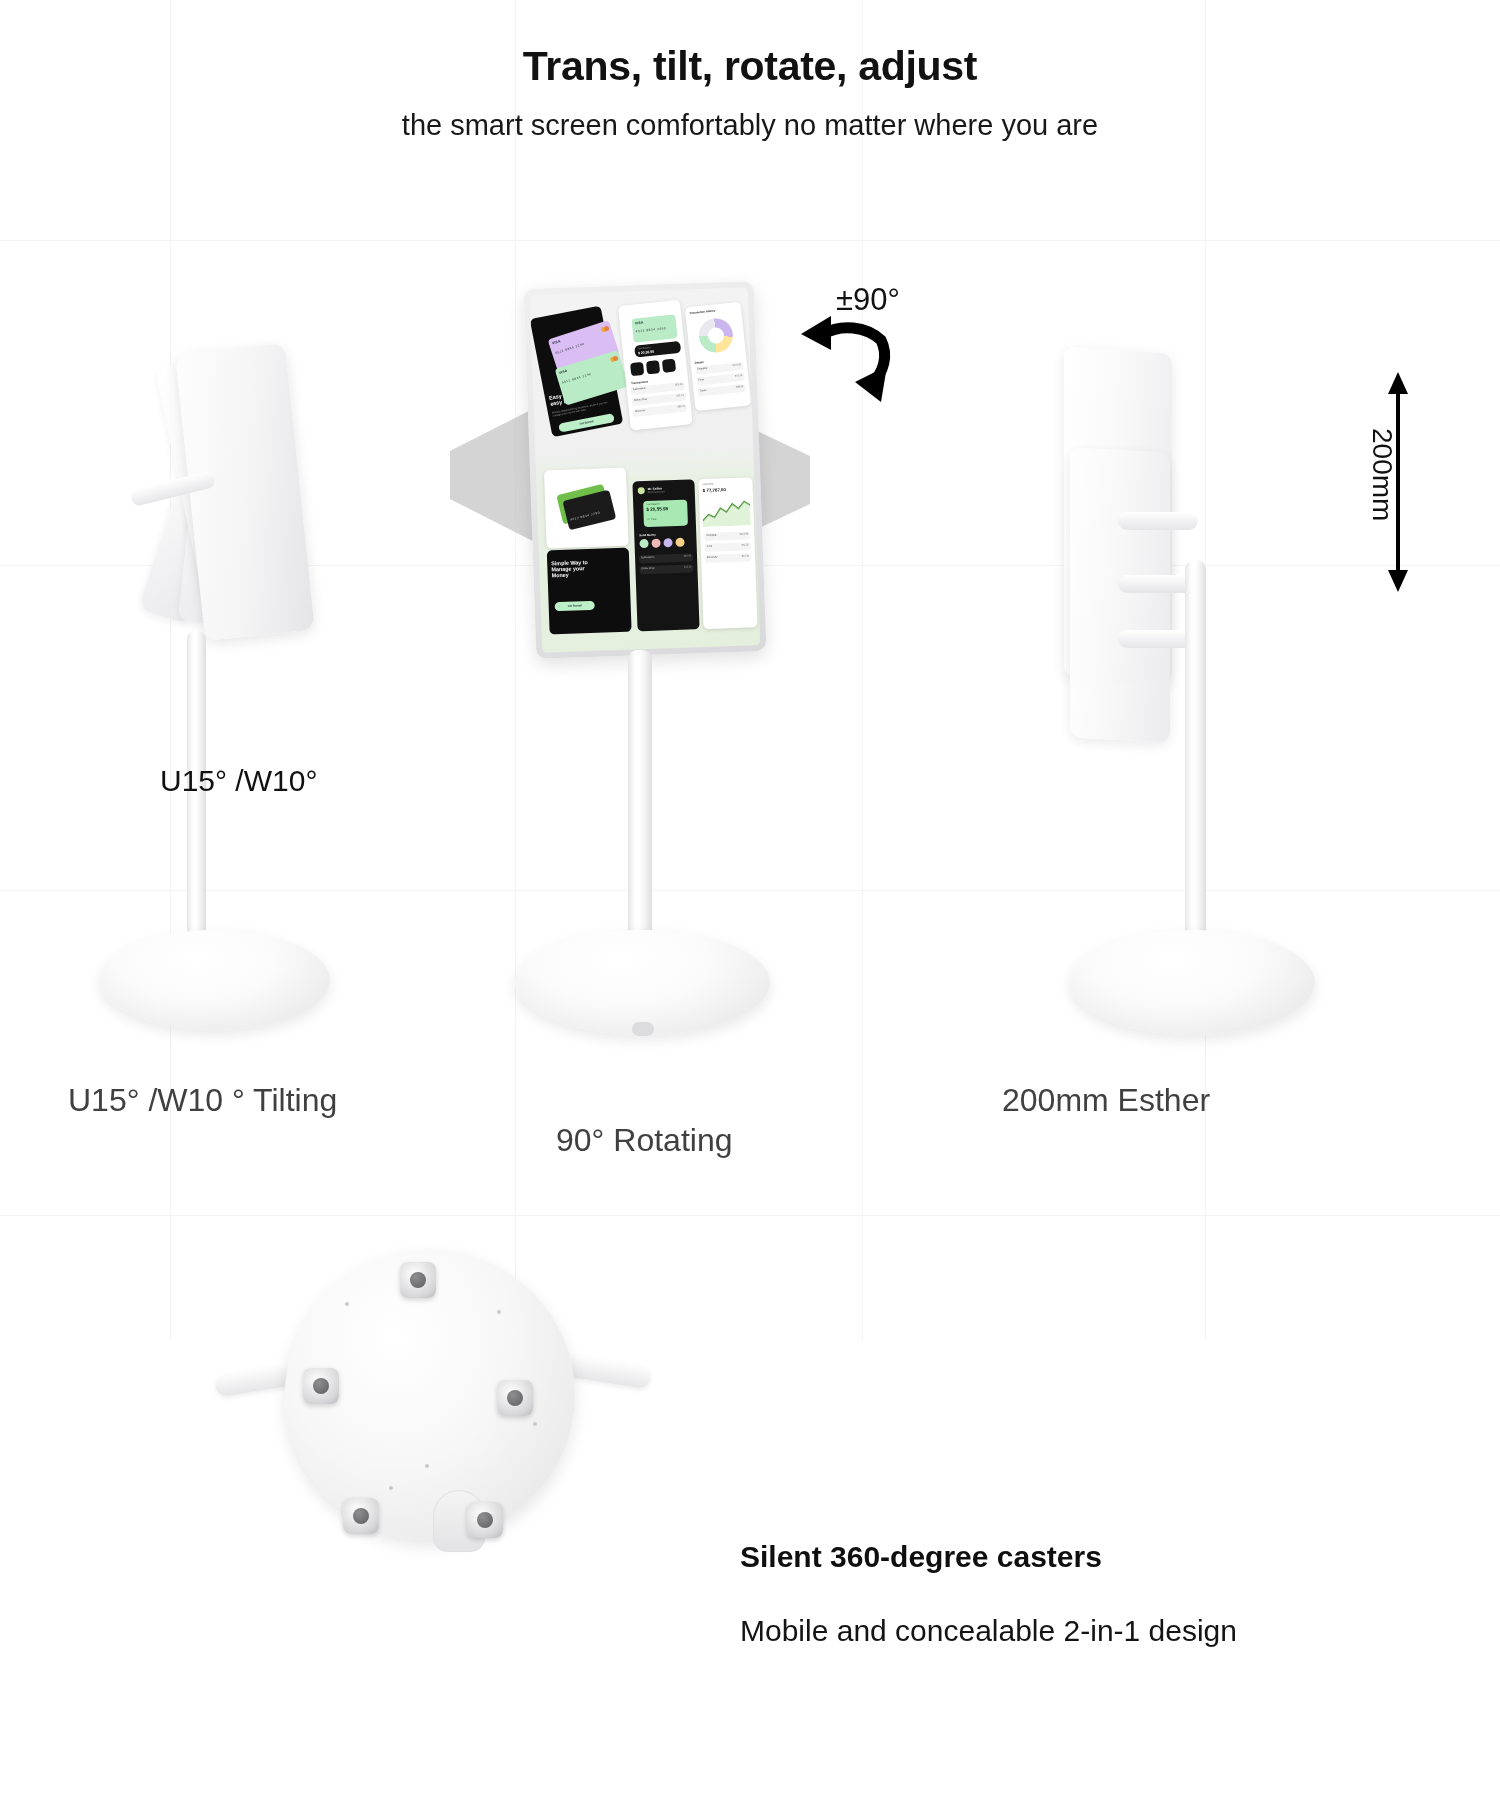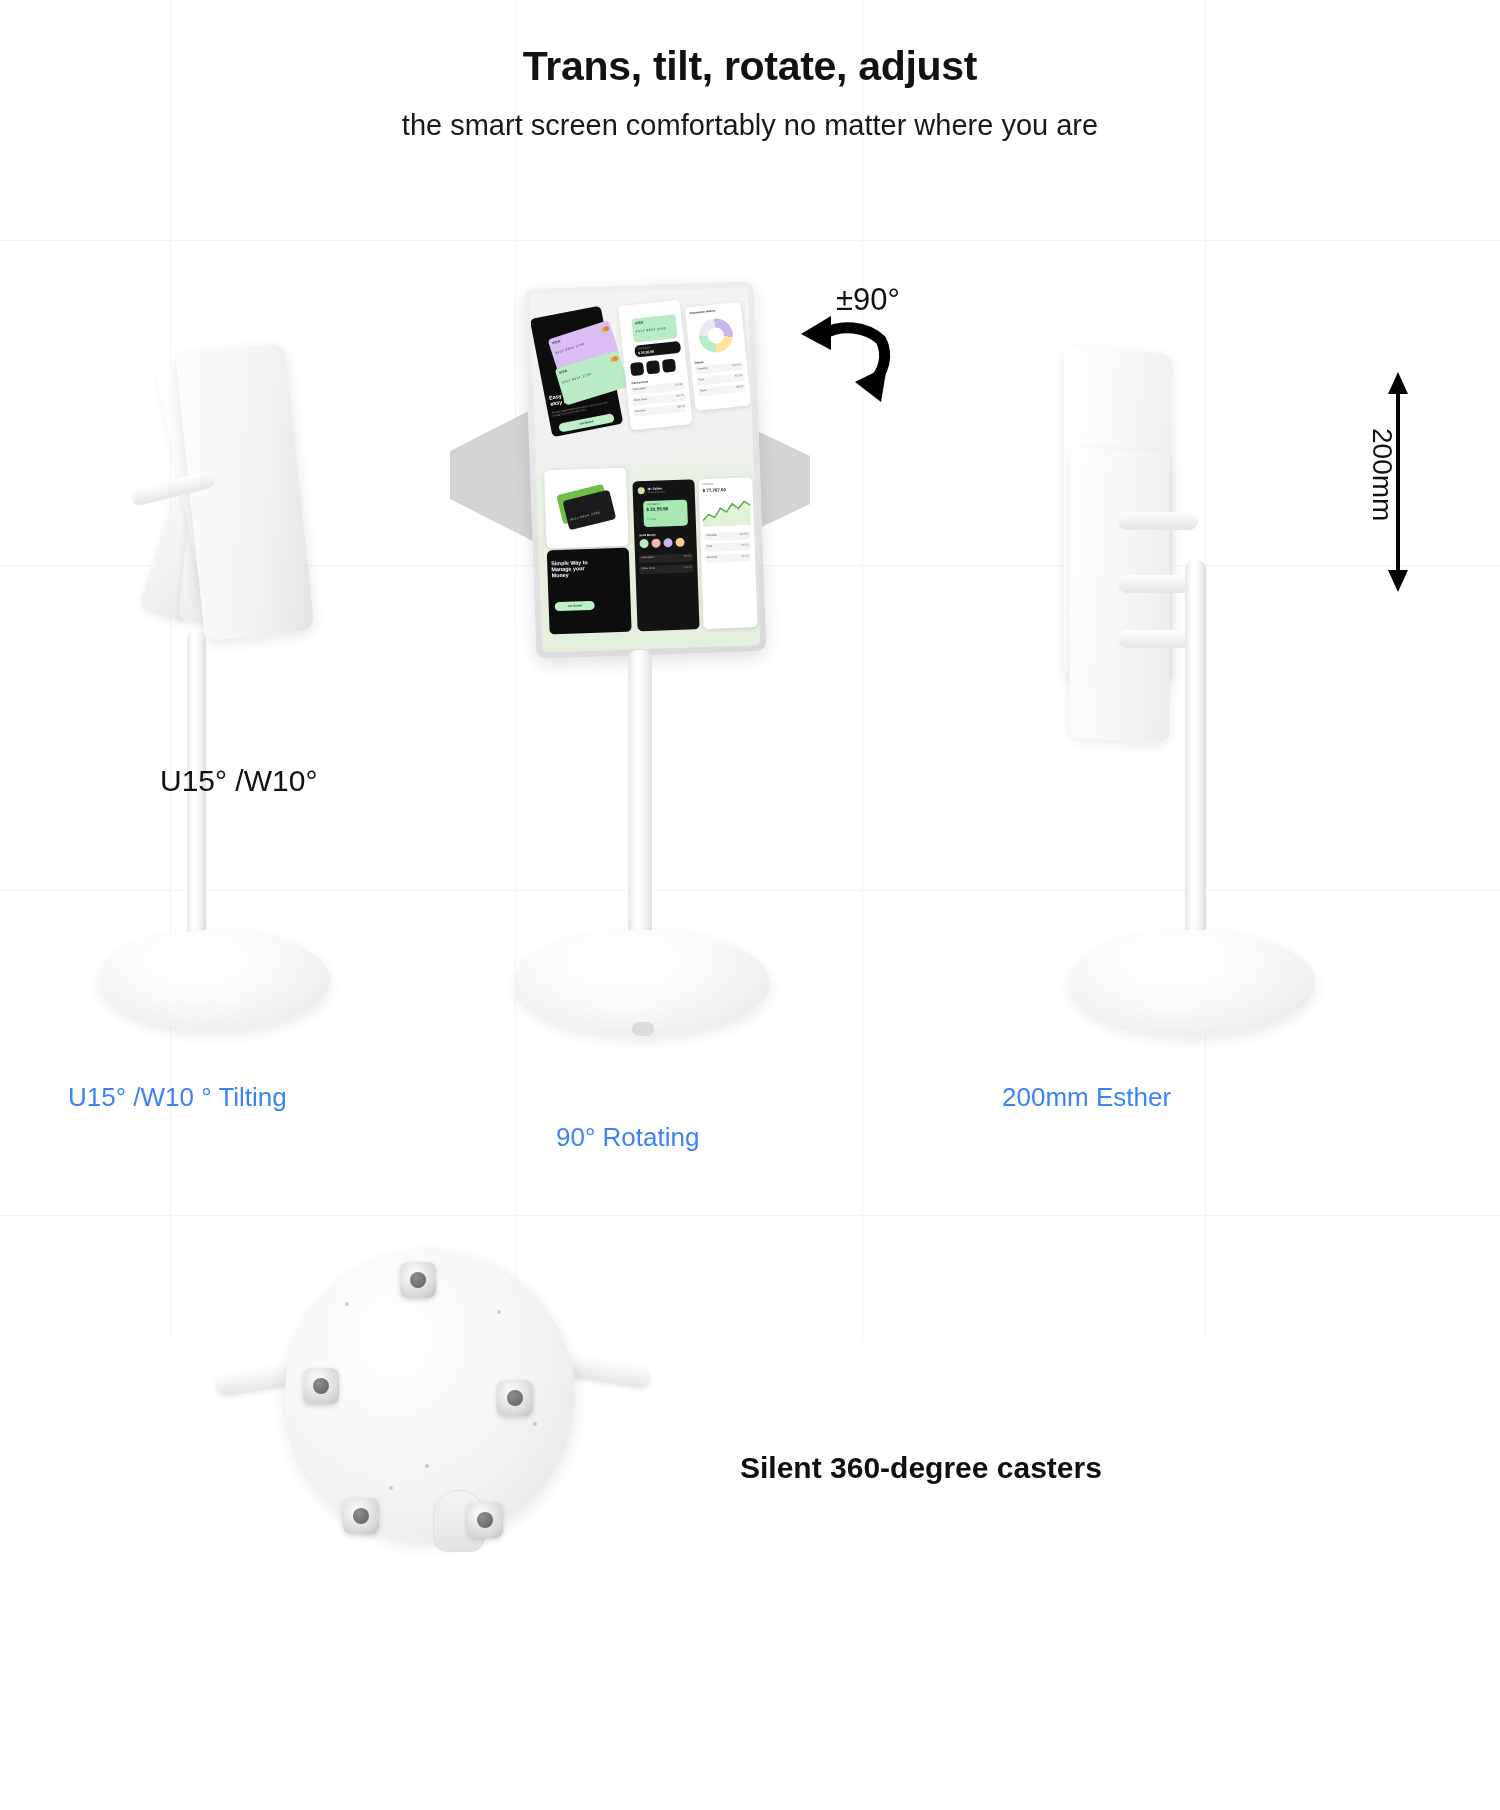--- a/index.html
+++ b/index.html
@@ -137,21 +137,21 @@
   #anno-tilt{left:160px;top:760px;}
   #anno-tilt .anno-text{font-size:30px;margin-top:4px;}
   #arc-tilt{position:absolute;left:176px;top:722px;}
   #lift-dim{position:absolute;left:1378px;top:372px;}
   .lift-label{
     position:absolute;left:1398px;top:428px;font-size:28px;color:#111;
     transform:rotate(90deg);transform-origin:left top;white-space:nowrap;
   }
 
   
-  .caption{position:absolute;font-size:26px;color:#3b82f6;white-space:nowrap;}
+  .caption{position:absolute;font-size:32px;color:#404040;white-space:nowrap;}
   #cap-tilt{left:68px;top:1082px;}
   #cap-rot{left:556px;top:1122px;}
   #cap-lift{left:1002px;top:1082px;}
 
   
   #base-top{position:absolute;left:255px;top:1240px;width:360px;height:330px;}
   .base-disc{
     position:absolute;left:30px;top:10px;width:290px;height:290px;border-radius:50%;
     background:radial-gradient(ellipse at 38% 30%, #ffffff 0%, #f7f7f7 45%, #eaeaea 80%, #dedede 100%);
     box-shadow:0 6px 16px rgba(0,0,0,.10);
@@ -174,21 +174,21 @@
   .cs2{left:48px;top:128px;}
   .cs3{left:242px;top:140px;}
   .cs4{left:88px;top:258px;}
   .cs5{left:212px;top:262px;}
   .hub{
     position:absolute;left:148px;top:240px;width:52px;height:62px;border-radius:26px 26px 14px 14px;
     background:linear-gradient(180deg,#f4f4f4,#e3e3e5);border:1px solid #e0e0e2;box-sizing:border-box;
   }
   .screwdot{position:absolute;width:4px;height:4px;border-radius:50%;background:#c9c9cc;}
 
-  .bottom-copy{position:absolute;left:740px;top:1451px;width:700px;}
+  .bottom-copy{position:absolute;left:740px;top:1540px;width:700px;}
   .bc-title{font-size:30px;font-weight:bold;color:#0f0f0f;}
   .bc-sub{margin-top:40px;font-size:30px;color:#141414;}
 </style>
 </head>
 <body>
 
 <div class="bg-grid">
   <div class="v" style="left:170px"></div>
   <div class="v" style="left:515px"></div>
   <div class="v" style="left:862px"></div>
@@ -420,13 +420,14 @@
   </div>
   <div class="caster cs1"></div>
   <div class="caster cs2"></div>
   <div class="caster cs3"></div>
   <div class="caster cs4"></div>
   <div class="caster cs5"></div>
 </div>
 
 <div class="bottom-copy">
   <div class="bc-title">Silent 360-degree casters</div>
+  <div class="bc-sub">Mobile and concealable 2-in-1 design</div>
 </div>
 
 </body></html>

